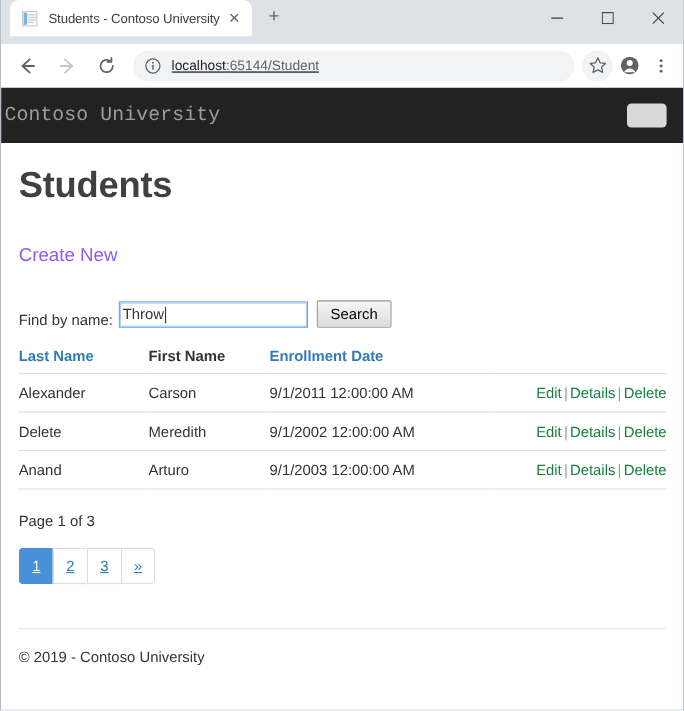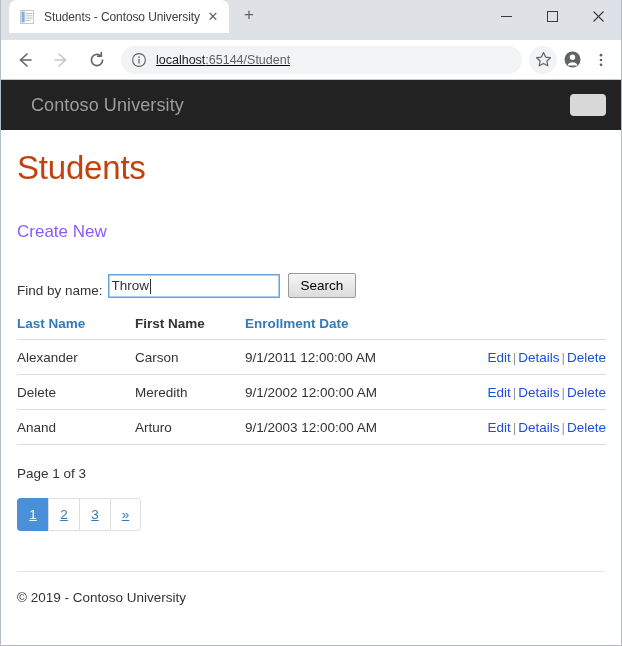--- a/index.html
+++ b/index.html
@@ -139,43 +139,44 @@
     background: #ffffff;
     overflow: hidden;
     display: flex;
     flex-direction: column;
   }
   .navbar {
     height: 50px;
     background: #222222;
     display: flex;
     align-items: center;
-    padding: 0 15px 0 30px;
-    flex: none;
+    padding: 0 15px 0 3px;
+    flex: none;
+    font-family: Liberation Mono, monospace;
   }
   .brand {
     color: #9d9d9d;
     font-size: 18px;
     font-weight: 400;
     letter-spacing: 0.1px;
   }
   .toggler {
     margin-left: auto;
     width: 36px; height: 22px;
     background: #d8d8d8;
     border-radius: 4px;
   }
 
   .container {
     padding: 0 16px;
   }
   h1.page-title {
     font-size: 33px;
-    font-weight: 400;
-    color: #c2410c;
+    font-weight: 700;
+    color: #404040;
     margin: 19px 0 0 0;
     letter-spacing: -0.2px;
   }
   .create-new {
     display: inline-block;
     margin-top: 35px;
     font-size: 17px;
     color: #8b5cf6;
     text-decoration: none;
   }
@@ -247,21 +248,21 @@
     padding: 10px 0 9px 0;
     border-bottom: 1px solid #dddddd;
     color: #333333;
     vertical-align: middle;
   }
   .col-last   { width: 118px; }
   .col-first  { width: 110px; }
   .col-date   { width: 200px; }
   .col-acts   { text-align: right; }
   .col-acts a {
-    color: #1d4ed8;
+    color: #15803d;
     text-decoration: none;
   }
   .sep { color: #999999; padding: 0 2px; }
 
   
   .pageinfo {
     margin-top: 21px;
     font-size: 13.5px;
     color: #333333;
   }

